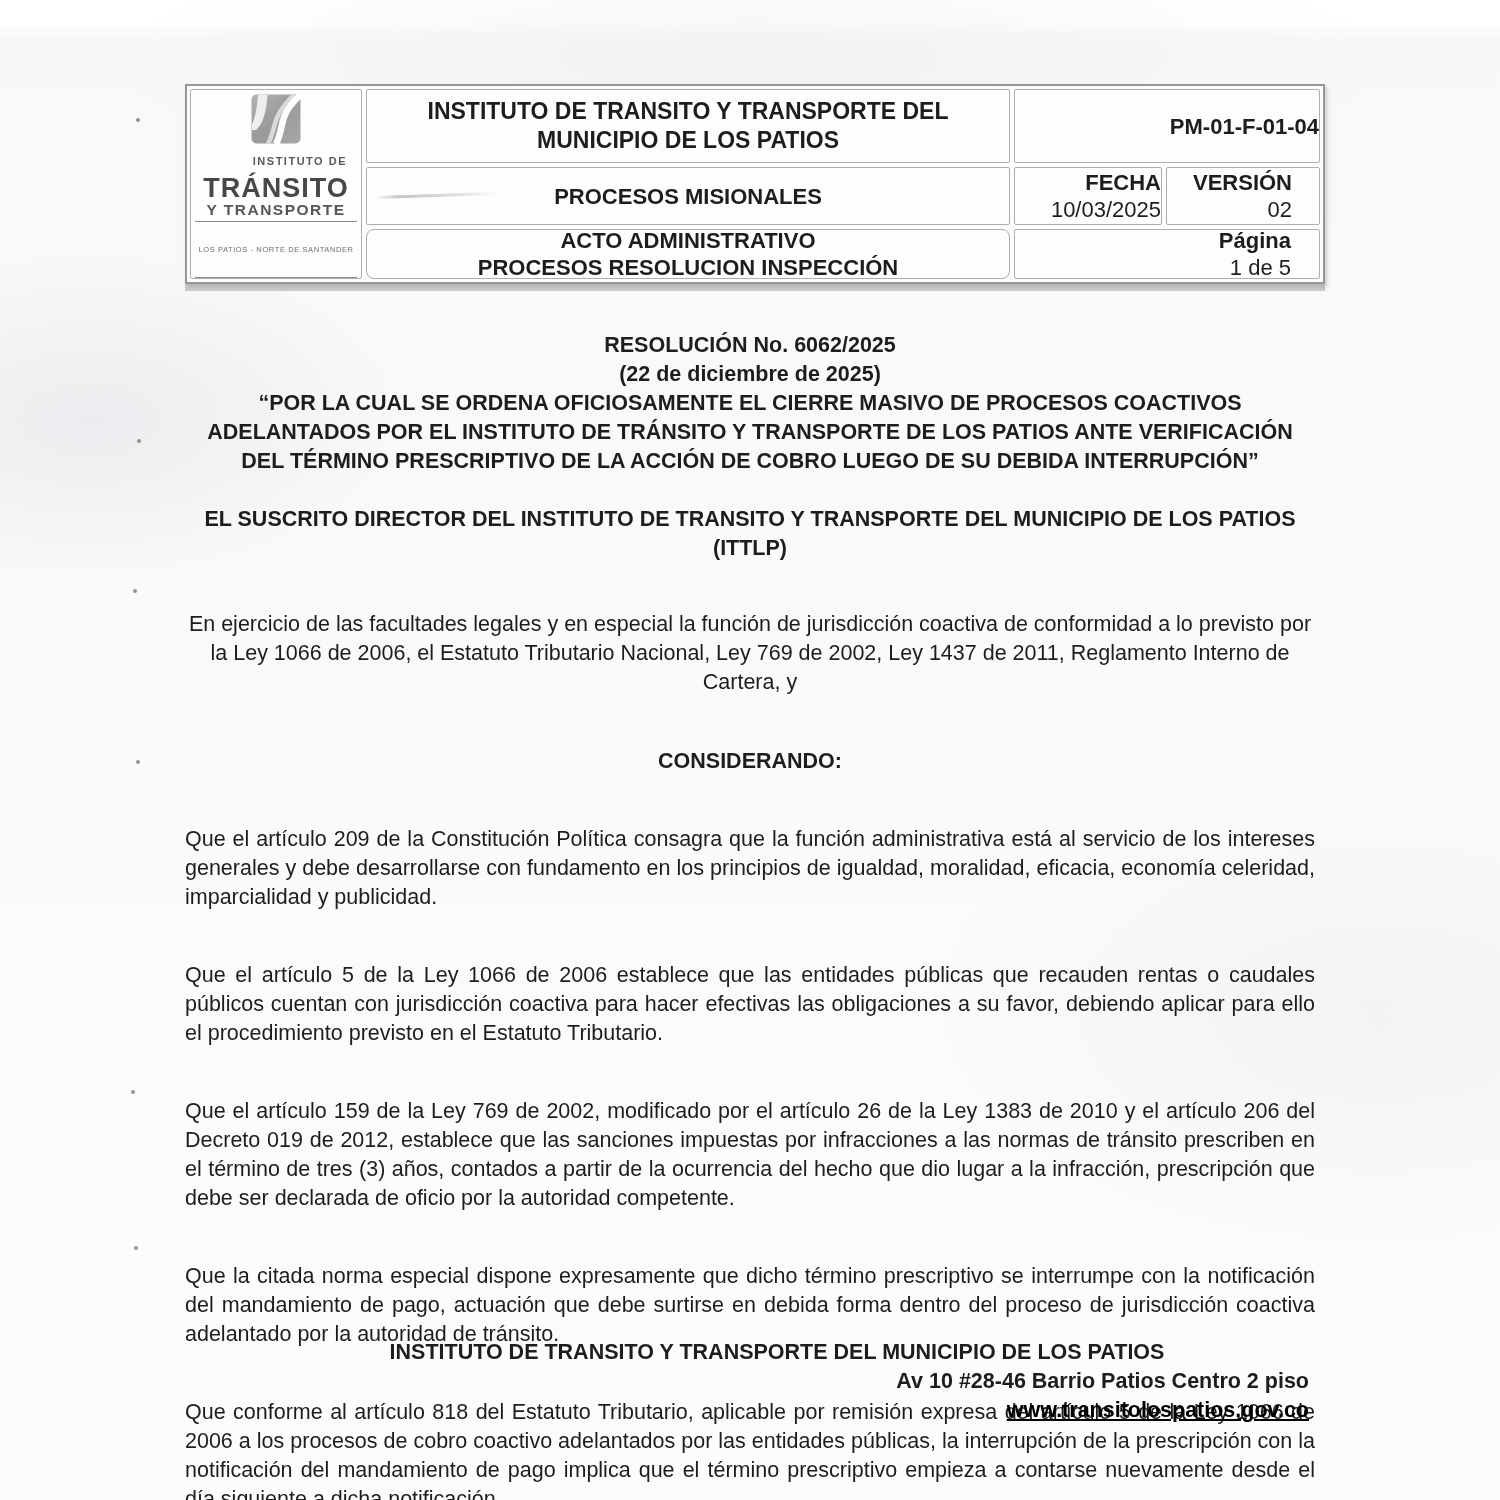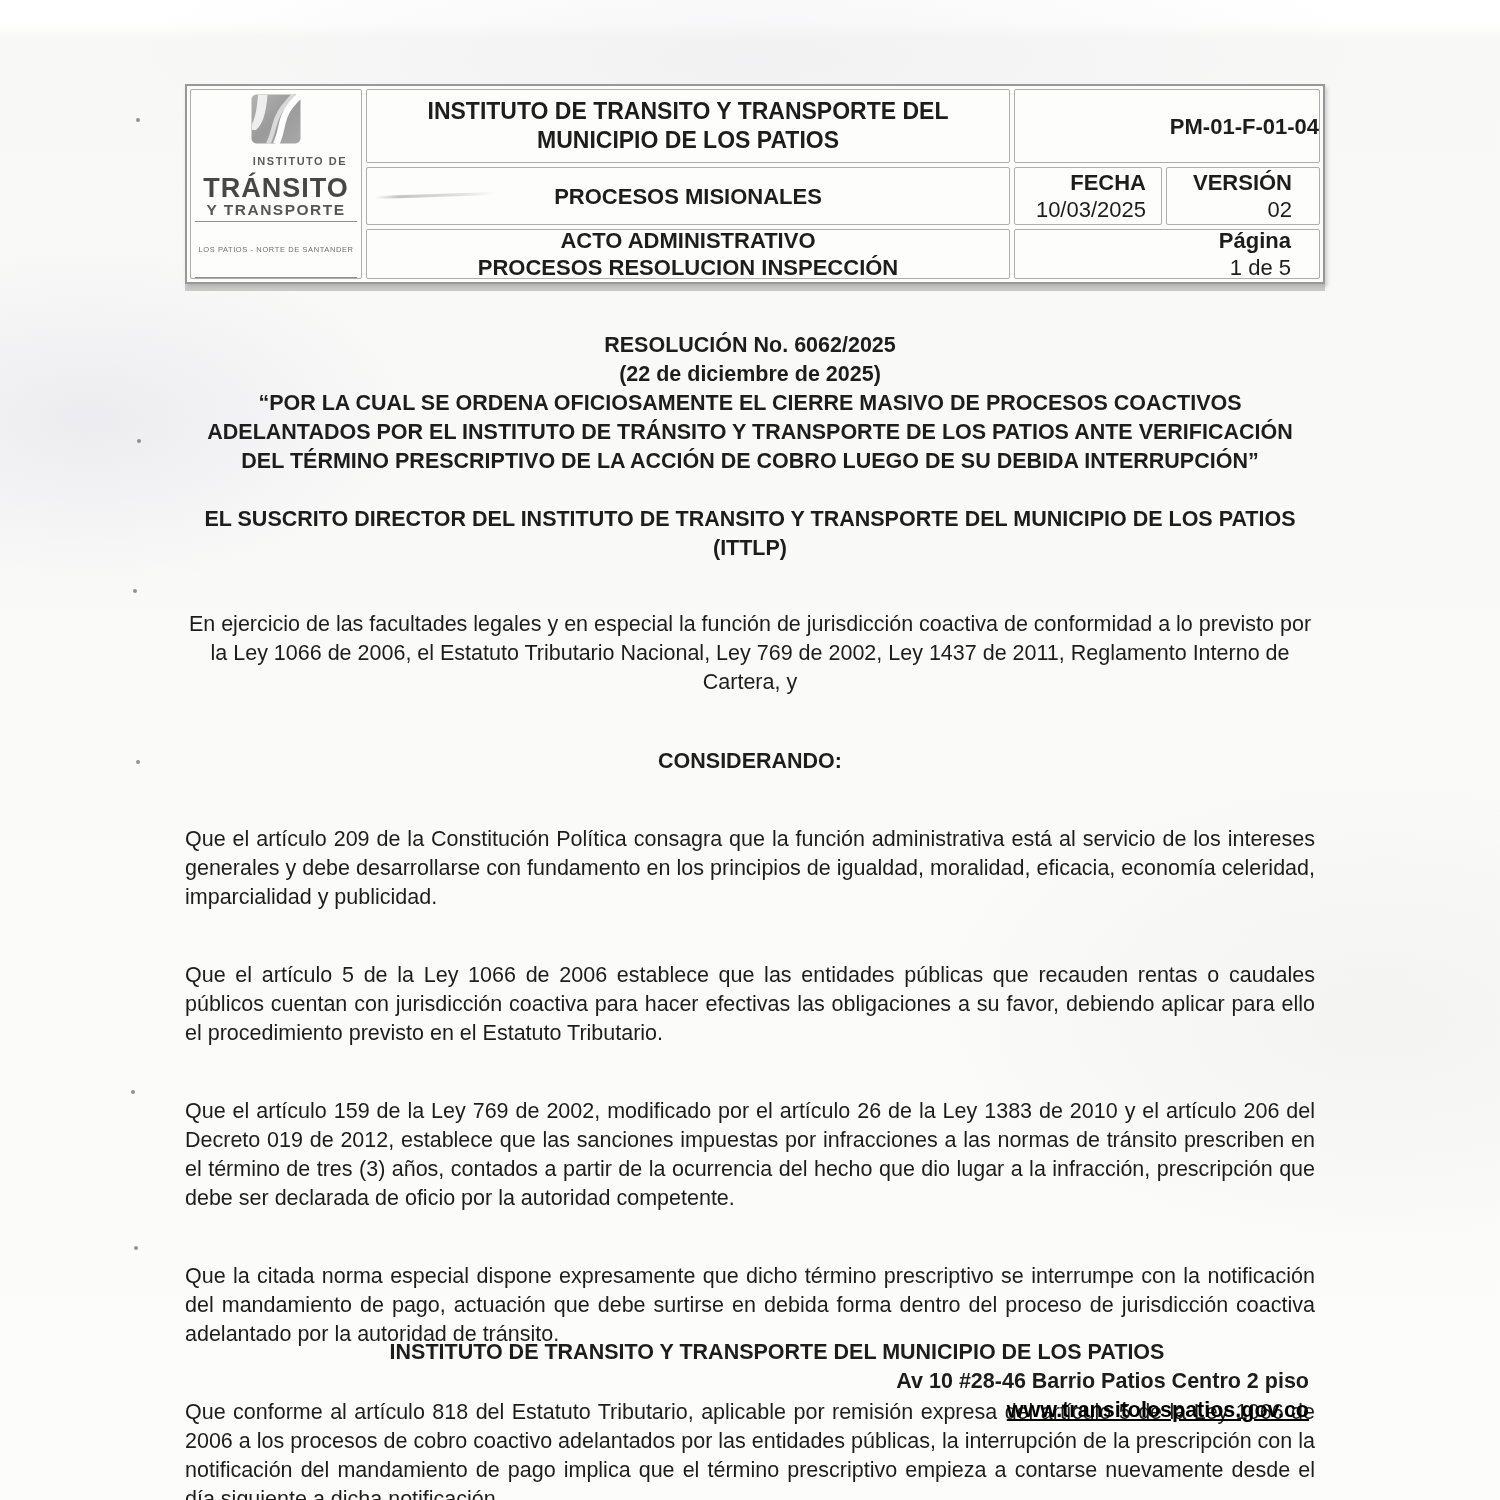--- a/index.html
+++ b/index.html
@@ -49,23 +49,23 @@
     flex-direction: column;
     justify-content: center;
     box-sizing: border-box;
     font-size: 22px;
     line-height: 27px;
   }
   .cell-logo   { grid-column: 1; grid-row: 1 / 4; align-items: center; padding-top: 4px; }
   .cell-title  { grid-column: 2; grid-row: 1; text-align: center; font-weight: bold; font-size: 23px; line-height: 29px; }
   .cell-code   { grid-column: 3 / 5; grid-row: 1; text-align: right; font-weight: bold; }
   .cell-proc   { grid-column: 2; grid-row: 2; text-align: center; font-weight: bold; position: relative; }
-  .cell-fecha  { grid-column: 3; grid-row: 2; text-align: right; padding-right: 15px; }
+  .cell-fecha  { grid-column: 3; grid-row: 2; text-align: right; }
   .cell-ver    { grid-column: 4; grid-row: 2; text-align: right; padding-right: 27px; }
-  .cell-acto   { grid-column: 2; grid-row: 3; text-align: center; font-weight: bold; }
+  .cell-acto   { grid-column: 2; grid-row: 3; text-align: center; font-weight: bold; border-radius: 8px; }
   .cell-pag    { grid-column: 3 / 5; grid-row: 3; text-align: right; padding-right: 28px; }
   .lbl { font-weight: bold; }
   .val { font-weight: normal; }
   .cell-pag .lbl { font-weight: bold; }
   .pencil-mark {
     position: absolute;
     left: 8px;
     top: 26px;
     width: 120px;
     height: 3px;

